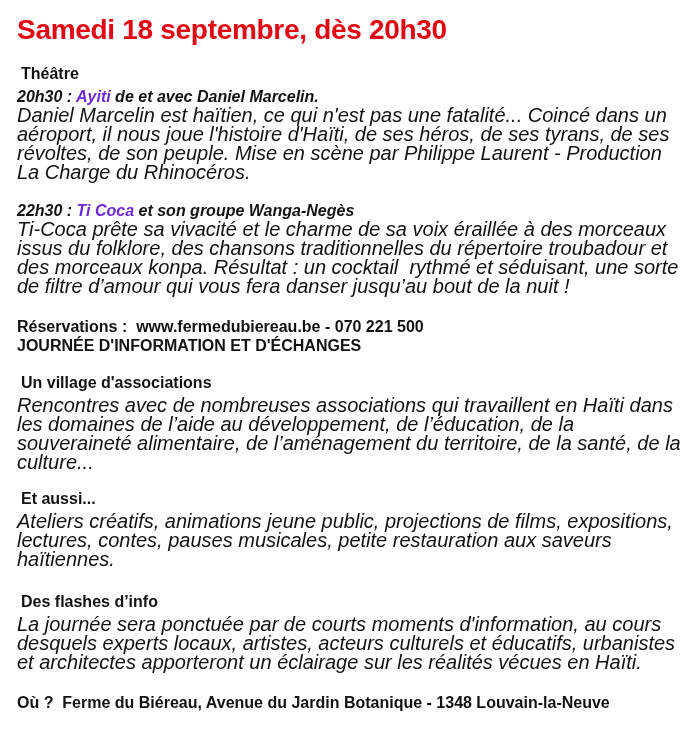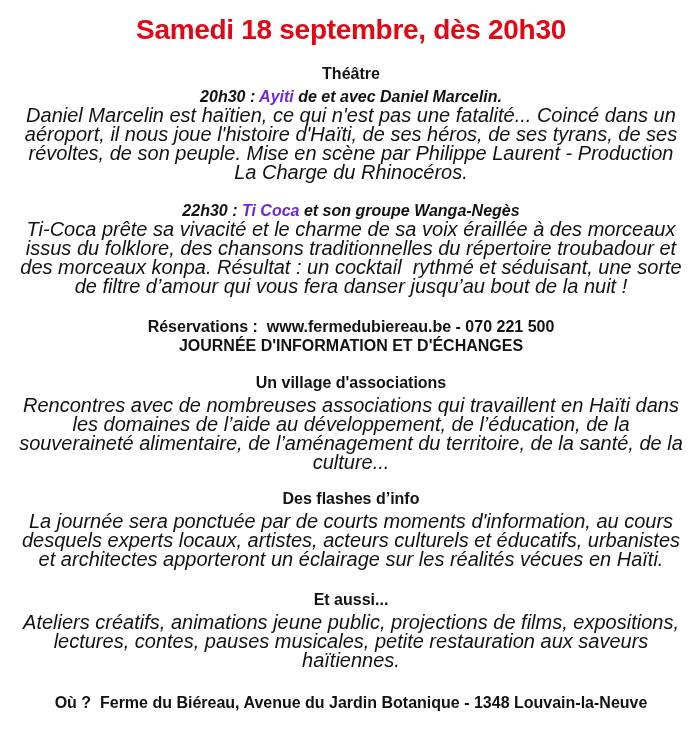--- a/index.html
+++ b/index.html
@@ -10,21 +10,20 @@
   .flyer {
     position: relative;
     width: 699px;
     height: 743px;
     box-sizing: border-box;
     padding: 13px 14px 18px 17px;
     overflow: hidden;
     background: #ffffff;
     font-family: "Liberation Sans", sans-serif;
     color: #121212;
-    text-align: center;
   }
   .date-heading {
     margin: 0 0 17px 0;
     font-size: 28px;
     line-height: 34px;
     font-weight: bold;
     letter-spacing: -0.3px;
     color: #e30613;
     white-space: pre-wrap;
   }
@@ -95,25 +94,25 @@
   <p class="bold-line reservations"><span>Réservations : </span><span> www.fermedubiereau.be - 070 221 500</span></p>
 
 
   <p class="bold-line subtitle">JOURNÉE D'INFORMATION ET D'ÉCHANGES</p>
 
   <div class="section village">
     <p class="label-line">Un village d'associations</p>
     <p class="desc">Rencontres avec de nombreuses associations qui travaillent en Haïti dans les domaines de l’aide au développement, de l’éducation, de la souveraineté alimentaire, de l’aménagement du territoire, de la santé, de la culture...</p>
   </div>
 
+  <div class="section etaussi">
+    <p class="label-line">Et aussi...</p>
+    <p class="desc">Ateliers créatifs, animations jeune public, projections de films, expositions, lectures, contes, pauses musicales, petite restauration aux saveurs haïtiennes.</p>
+  </div>
+
   <div class="section flashes">
     <p class="label-line">Des flashes d’info</p>
     <p class="desc">La journée sera ponctuée par de courts moments d'information, au cours desquels experts locaux, artistes, acteurs culturels et éducatifs, urbanistes et architectes apporteront un éclairage sur les réalités vécues en Haïti.</p>
-  </div>
-
-  <div class="section etaussi">
-    <p class="label-line">Et aussi...</p>
-    <p class="desc">Ateliers créatifs, animations jeune public, projections de films, expositions, lectures, contes, pauses musicales, petite restauration aux saveurs haïtiennes.</p>
   </div>
 
   <p class="bold-line where"><span>Où ? </span><span> Ferme du Biéreau, Avenue du Jardin Botanique - 1348 Louvain-la-Neuve</span></p>
 
 </div>
 
 </body></html>

